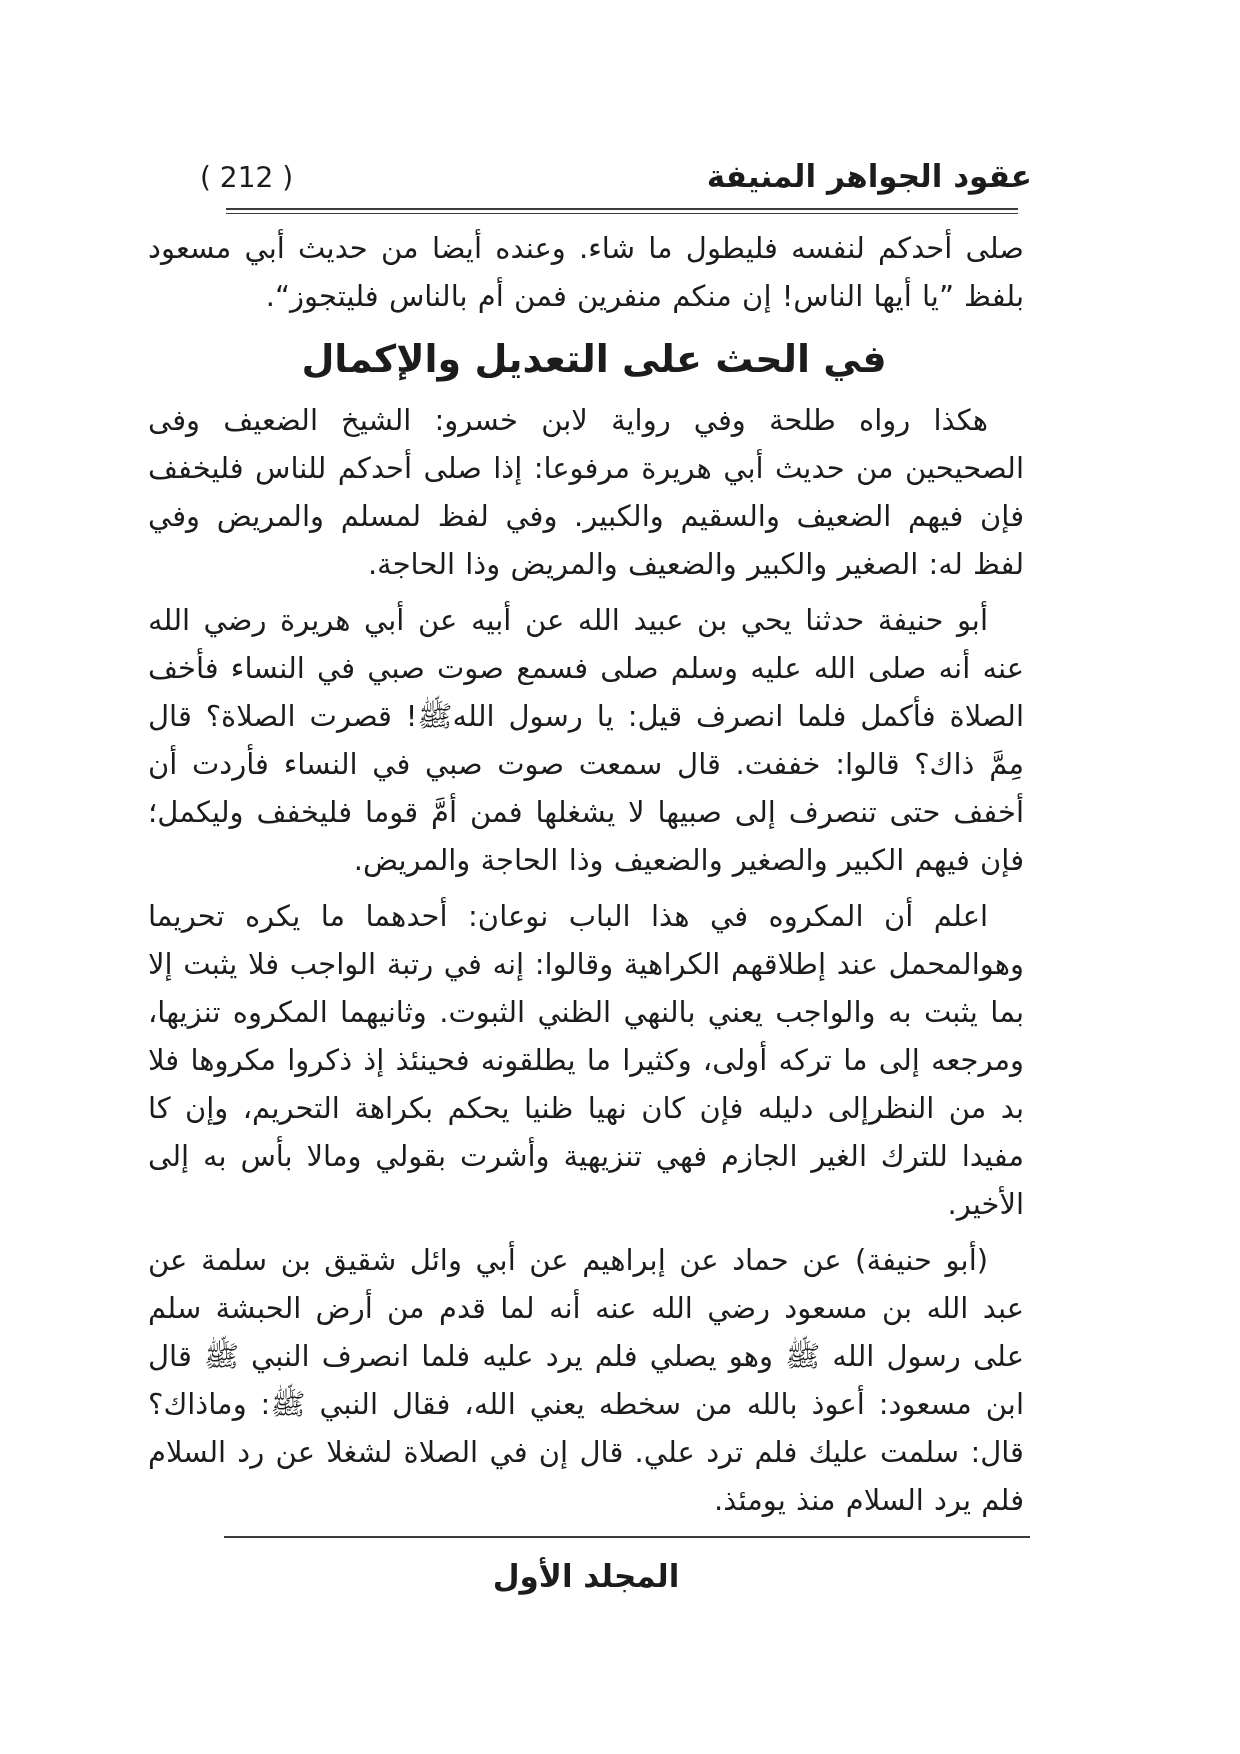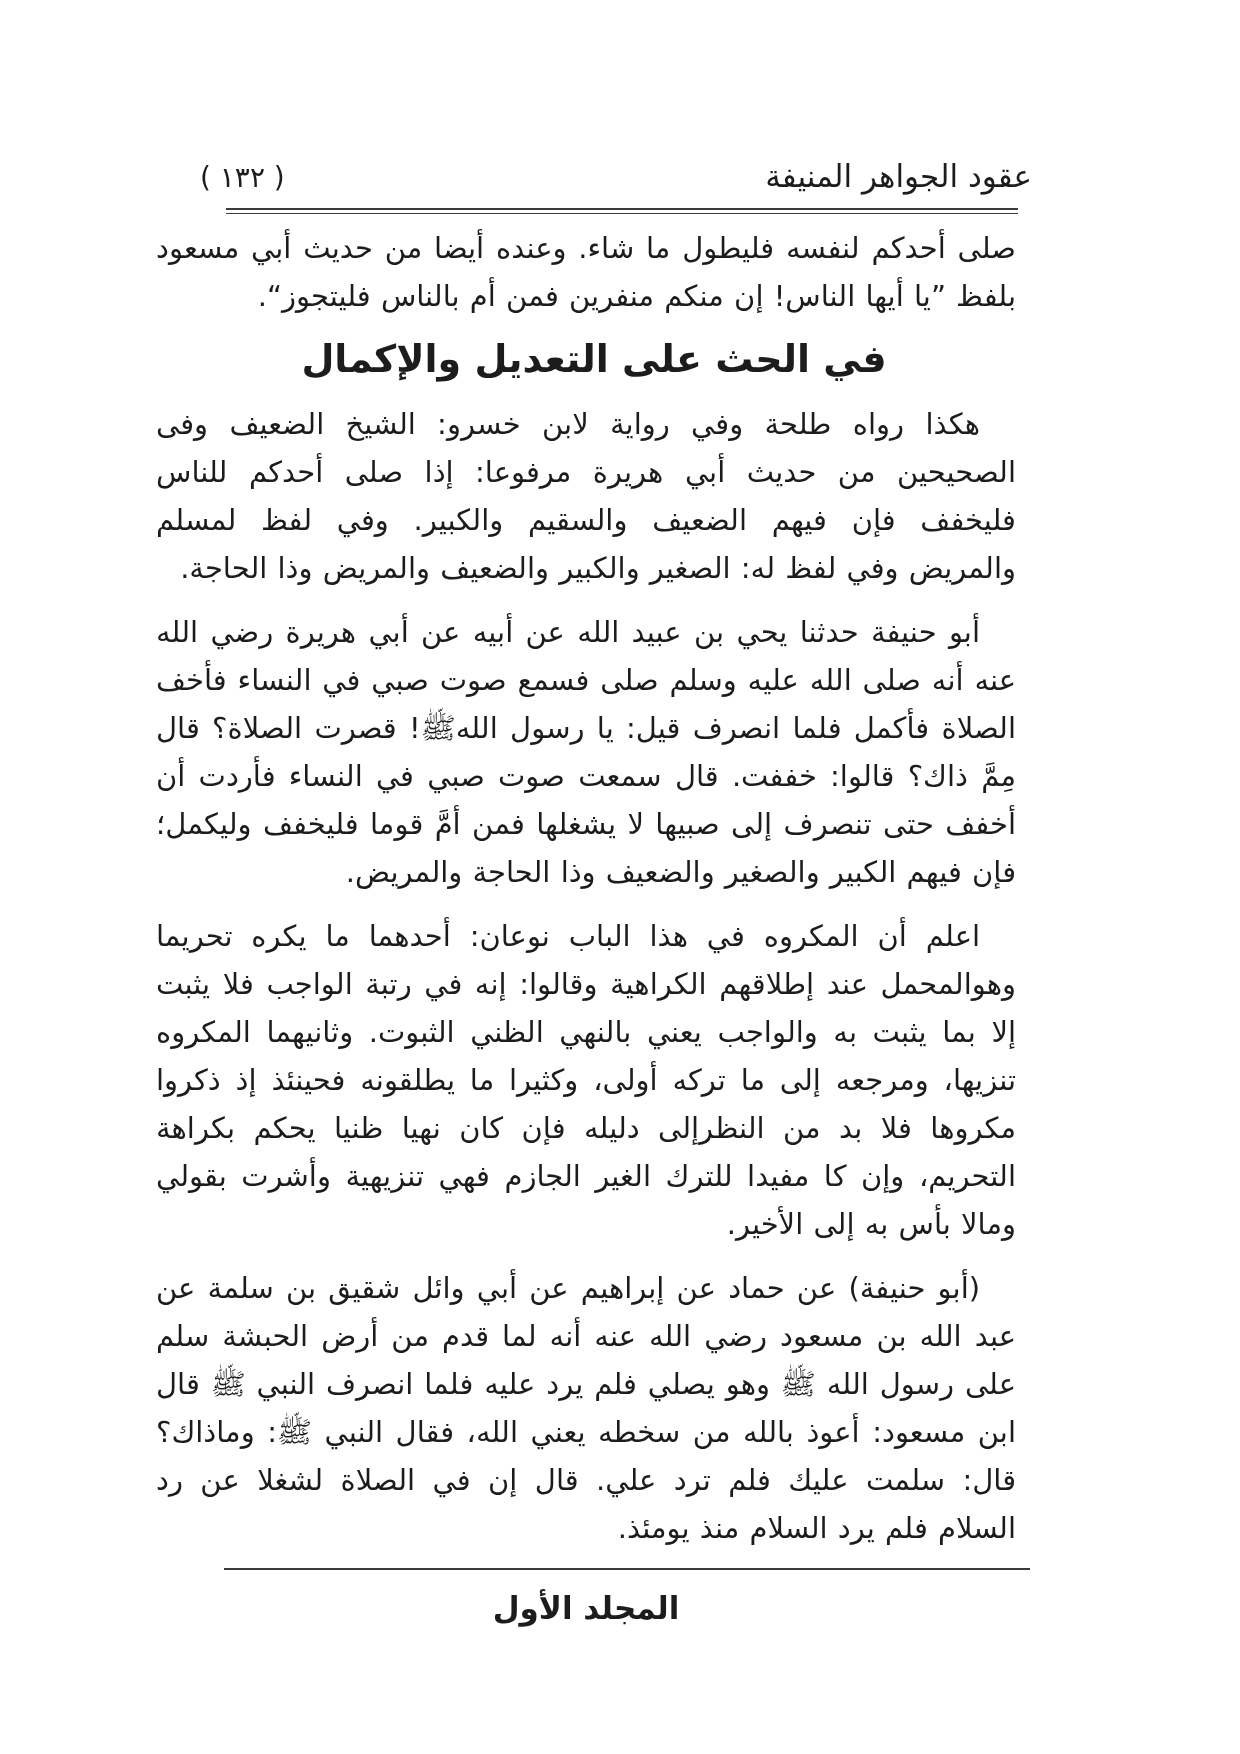--- a/index.html
+++ b/index.html
@@ -16,37 +16,37 @@
     padding: 158px 208px 0 140px; 
     color: #1c1c1c;
     overflow: hidden;
   }
   .page-header {
     display: flex;
     justify-content: space-between;
     align-items: baseline;
   }
   .book-title {
-    font-weight: normal;
+    font-weight: bold;
     font-size: 31px;
     letter-spacing: 0.5px;
   }
   .page-number {
     font-size: 28px;
     direction: rtl;
     padding-left: 60px;
   }
   .header-rule {
     height: 3px;
     margin: 14px 14px 6px 86px; 
     border-top: 2.5px solid #3c3c3c;
     border-bottom: 1.2px solid #3c3c3c;
   }
   .para {
-    margin: 16px;
+    margin: 8px;
     font-size: 29px;
     line-height: 48px;
     text-align: justify;
     word-spacing: 1px;
   }
   .continuation { margin-top: 10px; }
   .indent { text-indent: 36px; }
   .section-heading {
     margin: 16px 0 12px 16px;
     font-size: 38px;
@@ -66,21 +66,21 @@
     font-size: 31px;
   }
 </style>
 </head>
 <body>
 
 <div class="page">
 
   <header class="page-header">
     <div class="book-title">عقود الجواهر المنيفة</div>
-    <div class="page-number">( ١٣٢ )</div>
+    <div class="page-number">( 212 )</div>
   </header>
 
   <div class="header-rule"></div>
 
   <main class="page-body">
 
     <p class="para continuation">صلى أحدكم لنفسه فليطول ما شاء. وعنده أيضا من حديث أبي مسعود بلفظ ”يا أيها الناس! إن منكم منفرين فمن أم بالناس فليتجوز“.</p>
 
     <h2 class="section-heading">في الحث على التعديل والإكمال</h2>
 

